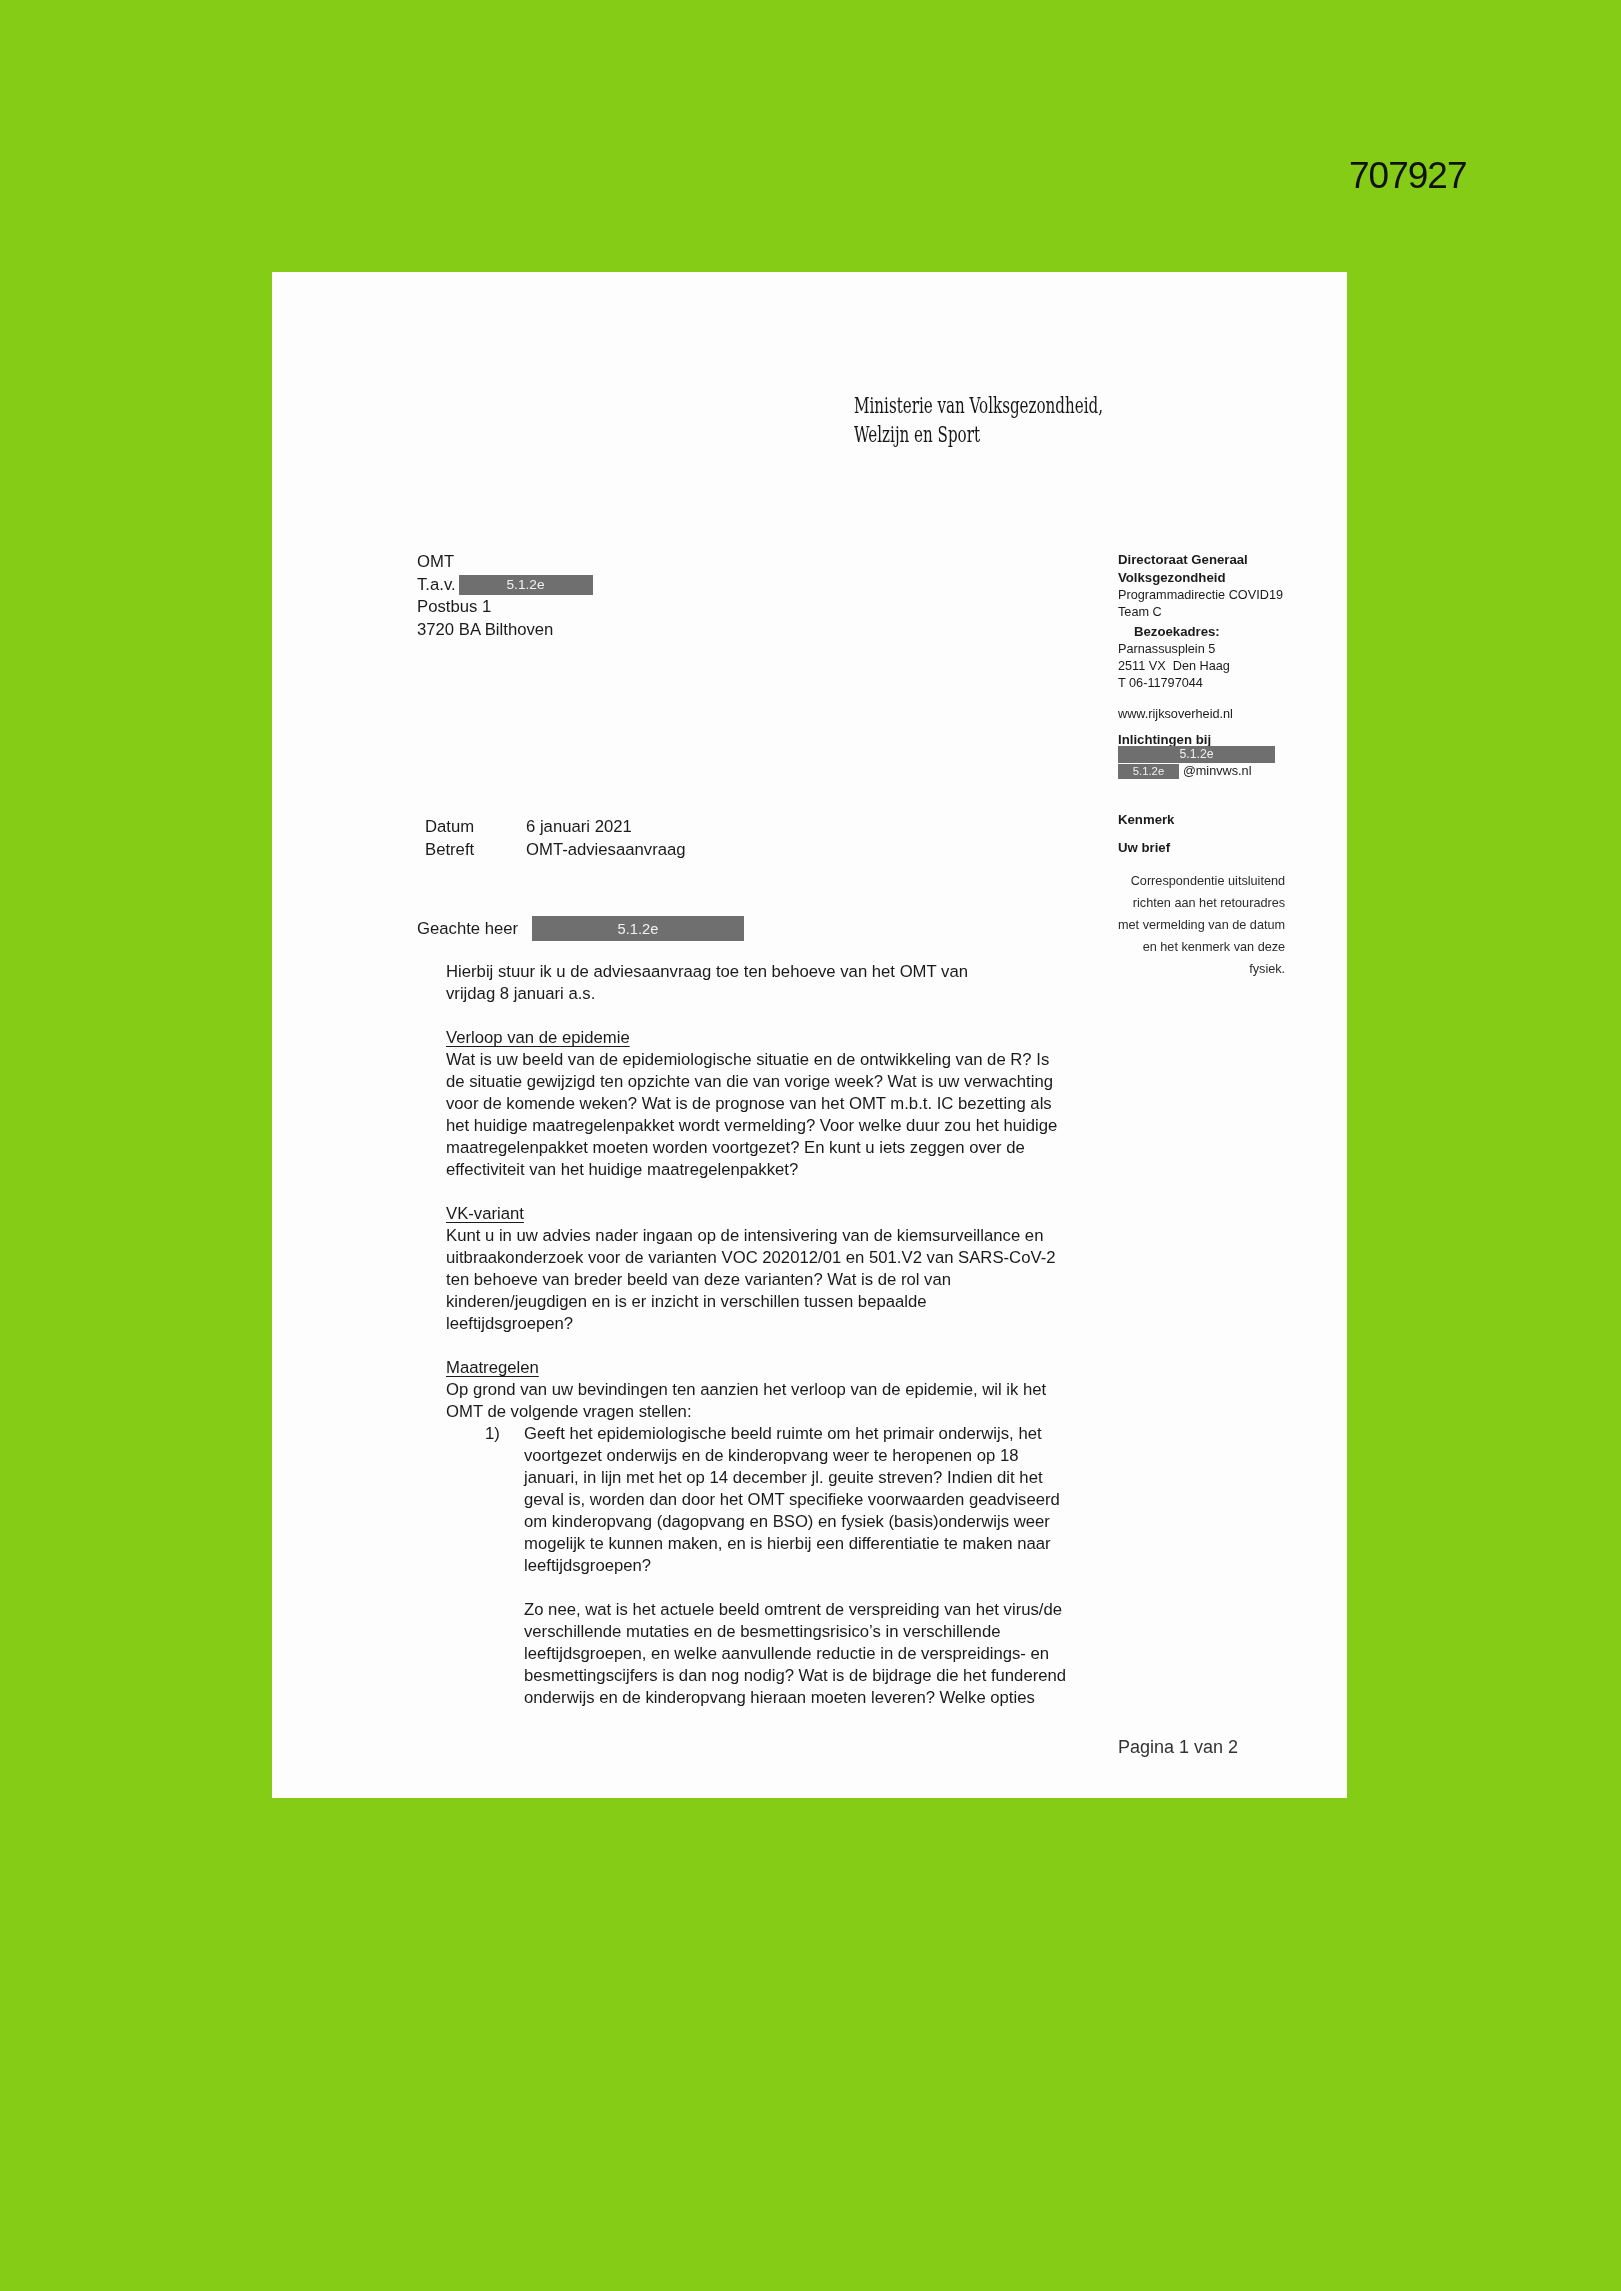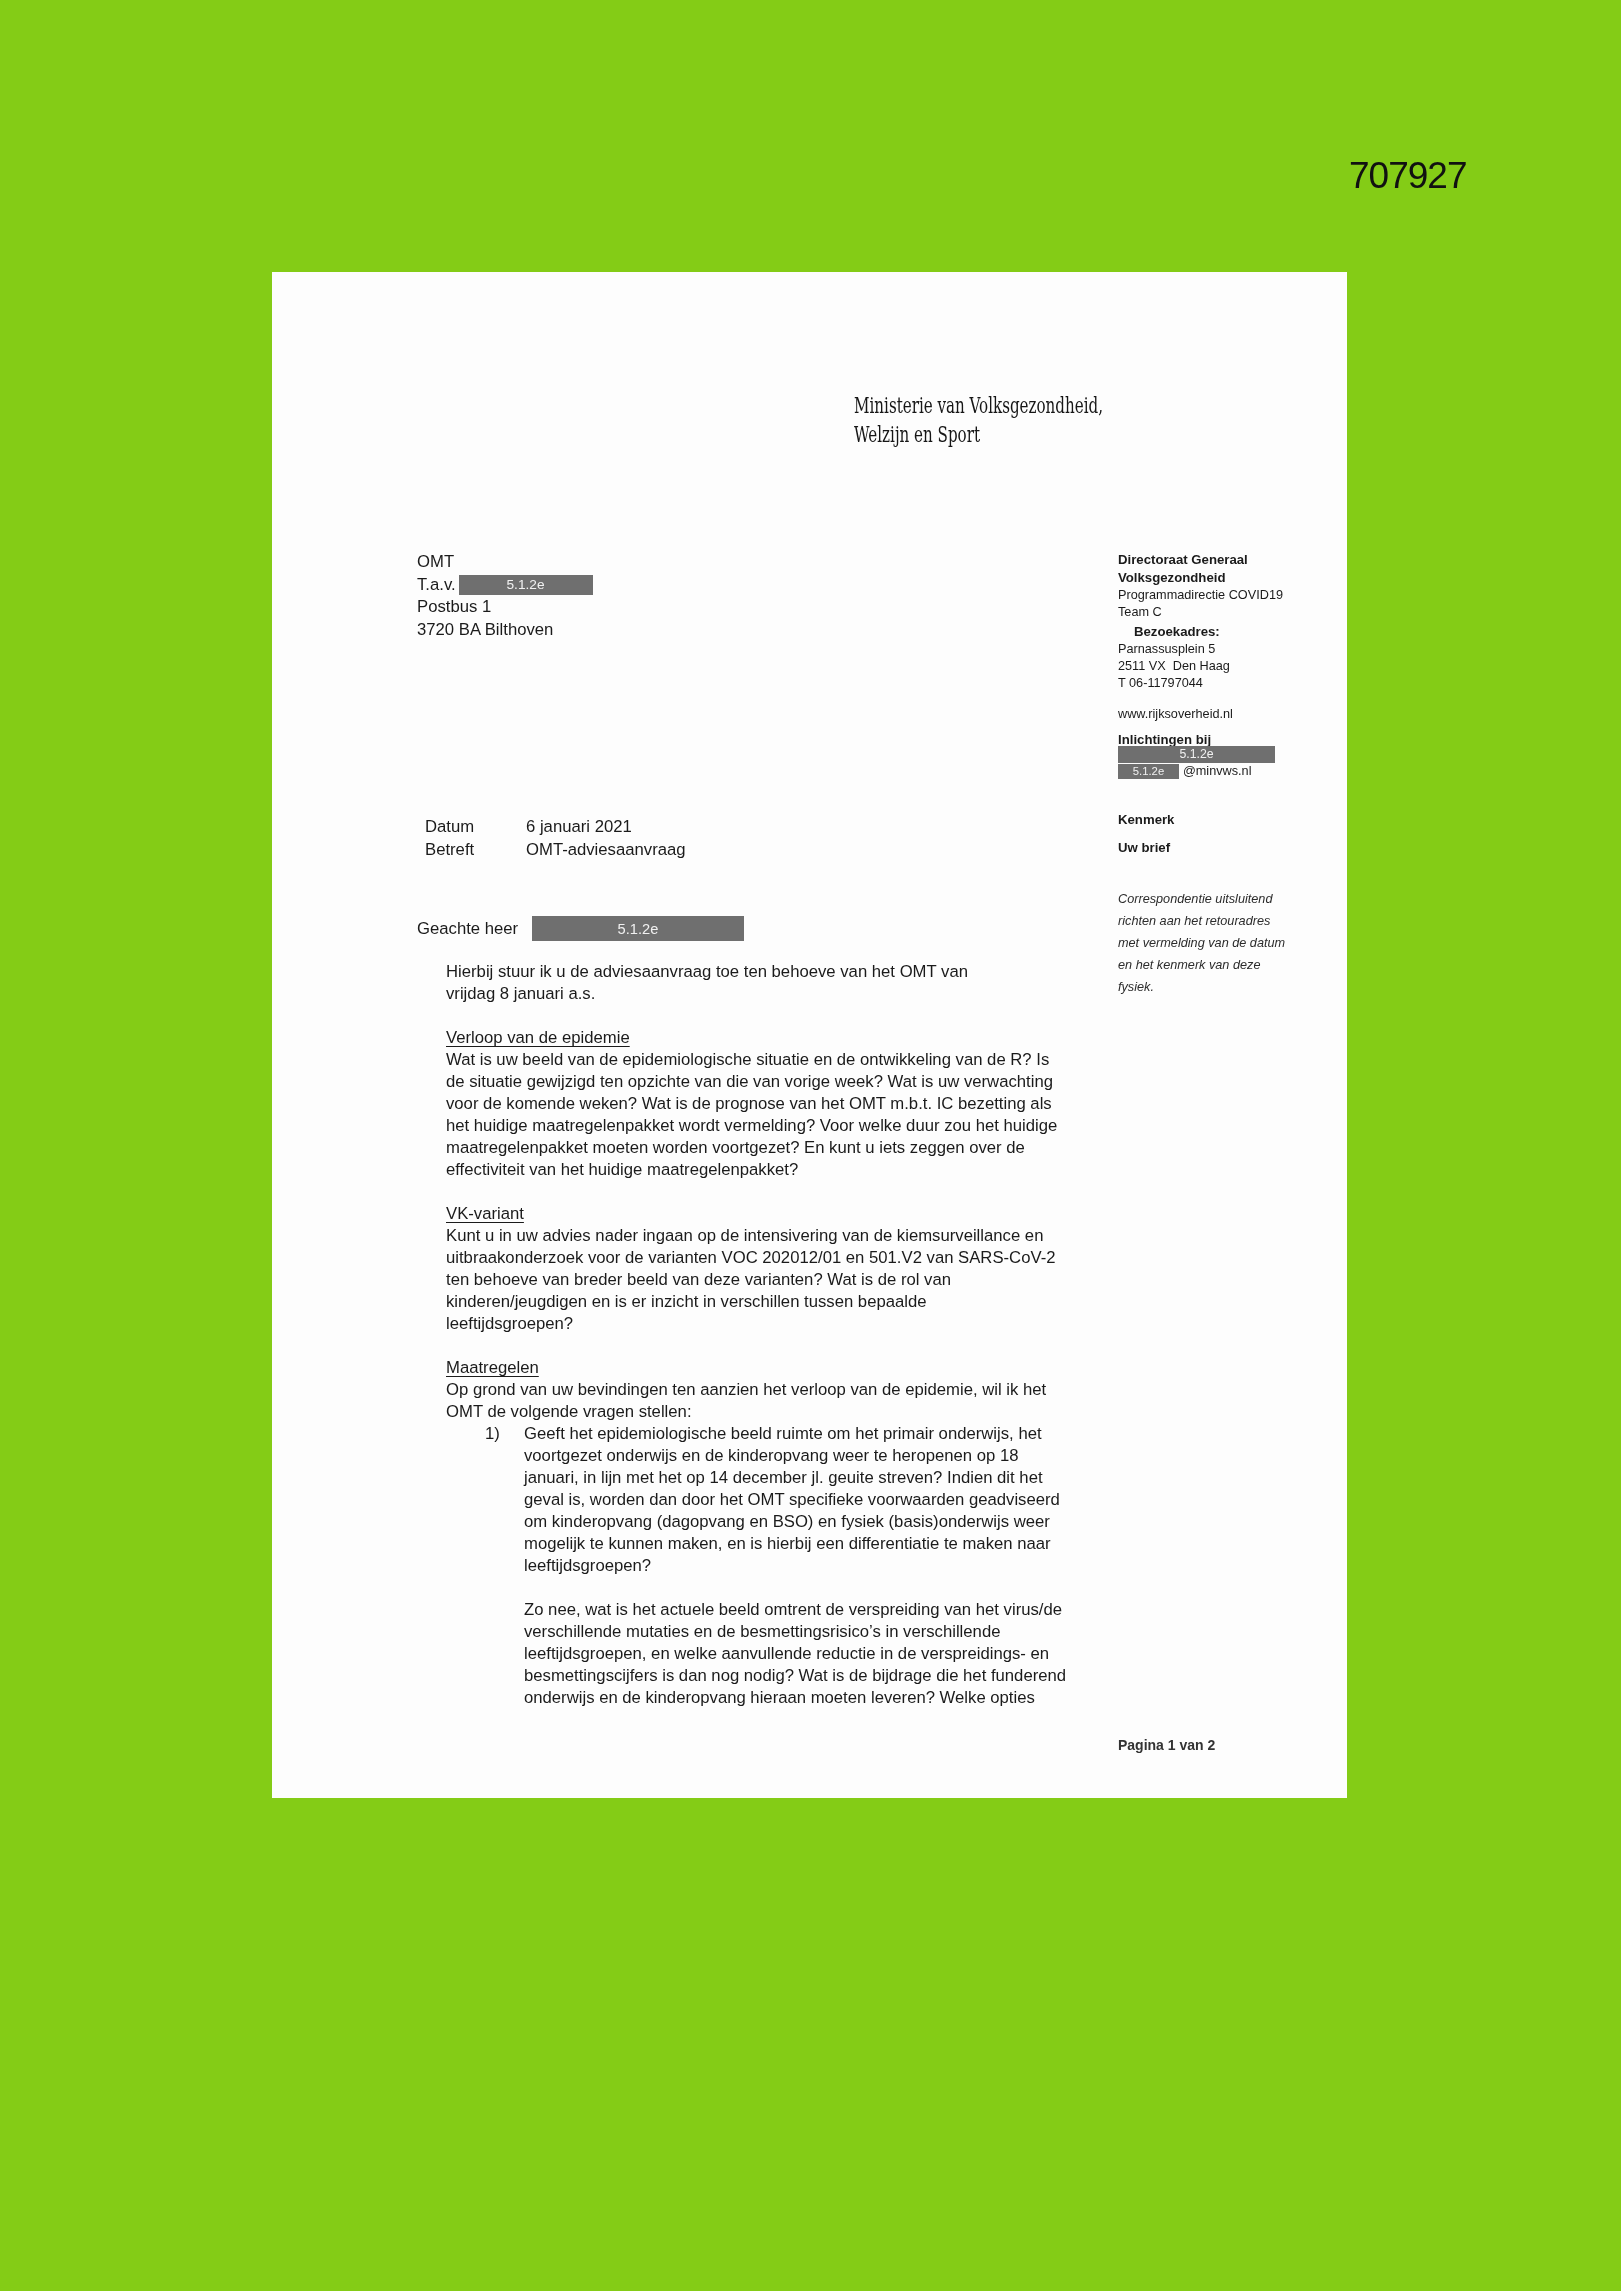--- a/index.html
+++ b/index.html
@@ -26,34 +26,34 @@
   .sb-unit{top:38px;}
   .sb-visit-label{top:74px;padding-left:16px;}
   .sb-visit{top:92px;}
   .sb-web{top:157px;}
   .sb-contact-label{top:182px;}
   .sb-red1{top:197px;width:157px;height:16.7px;font-size:12.3px;}
   .sb-email{top:214px;display:flex;align-items:center;}
   .email-box{width:61px;height:14.7px;font-size:11.3px;margin-right:3.9px;}
   .sb-kenmerk{top:262px;}
   .sb-uwbrief{top:290px;}
-  .sb-note{top:339px;font-style:italic;line-height:22px;color:#2c2c2c;}
+  .sb-note{top:321px;line-height:22px;color:#2c2c2c;text-align:right;}
   .meta{left:425px;top:816px;font-size:16.7px;line-height:22.5px;}
   .meta-row{display:flex;}
   .meta-label{width:101px;}
   .salutation{left:417px;top:915px;display:flex;align-items:center;font-size:16.7px;height:27.4px;}
   .sal-text{width:115px;}
   .sal-box{width:212px;height:25.5px;font-size:14.7px;}
   .bodyflow{left:417px;top:961px;width:696px;font-size:16.7px;line-height:22px;margin-left:29px;}
   .para{margin:0 0 22px 0;}
   .heading{text-decoration:underline;text-underline-offset:2.9px;}
   .item{position:relative;padding-left:78px;}
   .item .marker{position:absolute;left:39px;top:0;}
   .indent{padding-left:78px;}
-  .page-indicator{left:1118px;top:1737px;font-size:14px;color:#333;font-weight:bold;}
+  .page-indicator{left:1118px;top:1737px;font-size:18px;color:#333;}
 </style>
 </head>
 <body>
 
 <div class="canvas">
 
   <div class="abs page"></div>
 
   <div class="abs doc-number">707927</div>
 

